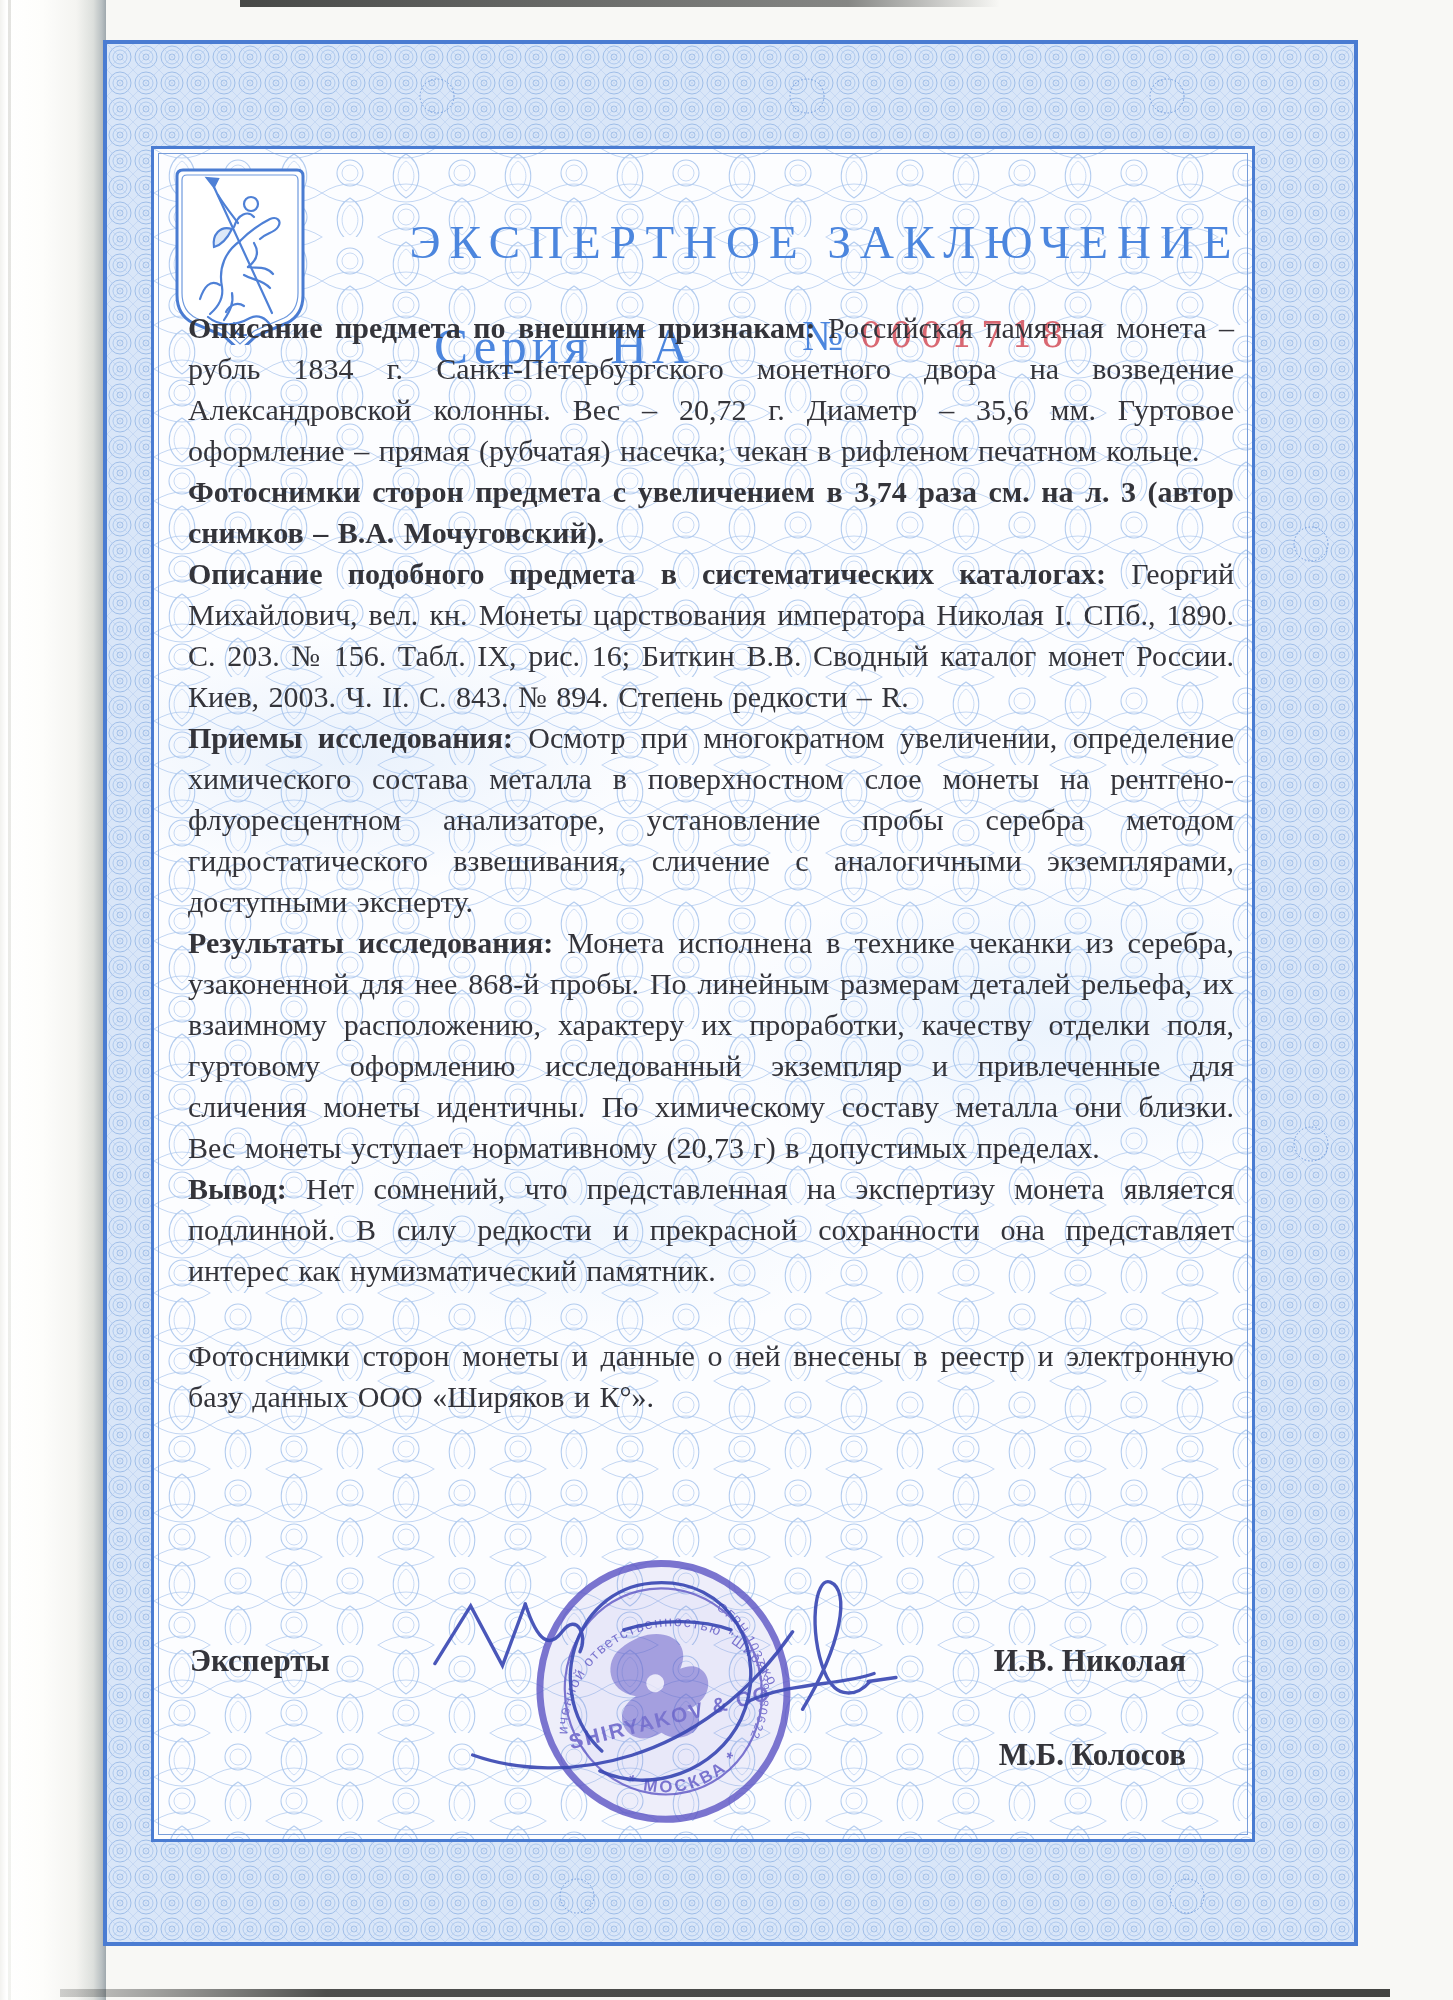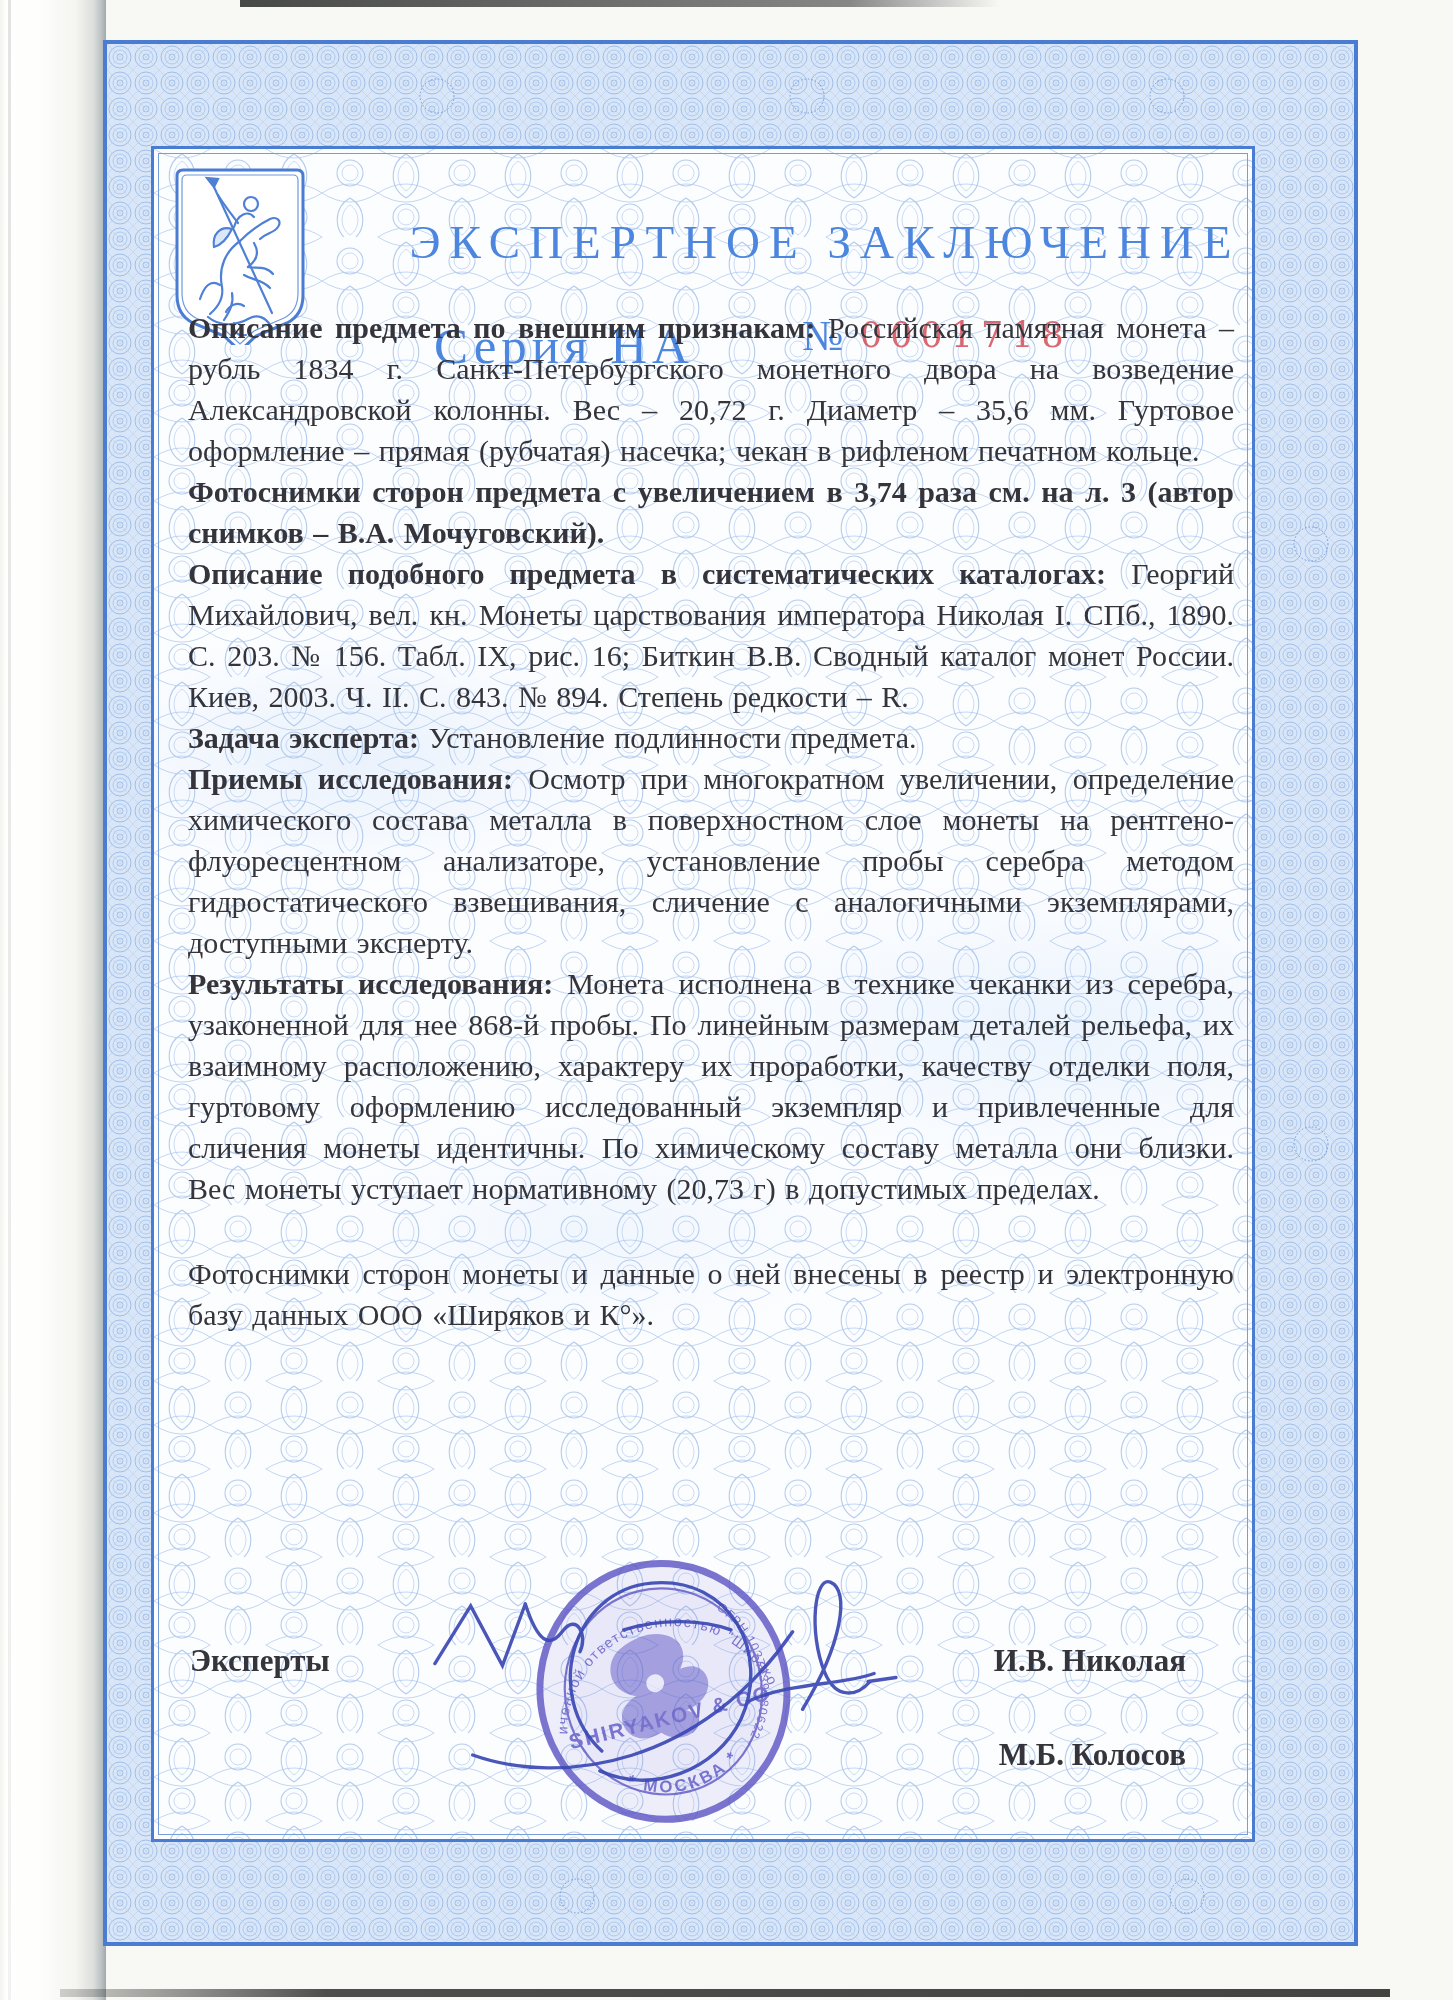--- a/index.html
+++ b/index.html
@@ -140,23 +140,23 @@
 
       <div id="title">ЭКСПЕРТНОЕ ЗАКЛЮЧЕНИЕ</div>
       <div id="series">Серия НА</div>
       <div id="numsign">№</div>
       <div id="serial">0001718</div>
 
       <div id="bodytext">
           <p><span class="b">Описание предмета по внешним признакам: </span><span>Российская памятная монета – рубль 1834 г. Санкт-Петербургского монетного двора на возведение Александровской колонны. Вес – 20,72 г. Диаметр – 35,6 мм. Гуртовое оформление – прямая (рубчатая) насечка; чекан в рифленом печатном кольце.</span></p>
           <p><span class="b">Фотоснимки сторон предмета с увеличением в 3,74 раза см. на л. 3 (автор снимков – В.А. Мочуговский).</span></p>
           <p><span class="b">Описание подобного предмета в систематических каталогах: </span><span>Георгий Михайлович, вел. кн. Монеты царствования императора Николая I. СПб., 1890. С. 203. № 156. Табл. IX, рис. 16; Биткин В.В. Сводный каталог монет России. Киев, 2003. Ч. II. С. 843. № 894. Степень редкости – R.</span></p>
-          <p><span class="b">Задача эксперта: </span><span>Установление подлинности предмета.</span></p>
           <p><span class="b">Приемы исследования: </span><span>Осмотр при многократном увеличении, определение химического состава металла в поверхностном слое монеты на рентгено-флуоресцентном анализаторе, установление пробы серебра методом гидростатического взвешивания, сличение с аналогичными экземплярами, доступными эксперту.</span></p>
           <p><span class="b">Результаты исследования: </span><span>Монета исполнена в технике чеканки из серебра, узаконенной для нее 868-й пробы. По линейным размерам деталей рельефа, их взаимному расположению, характеру их проработки, качеству отделки поля, гуртовому оформлению исследованный экземпляр и привлеченные для сличения монеты идентичны. По химическому составу металла они близки. Вес монеты уступает нормативному (20,73 г) в допустимых пределах.</span></p>
+          <p><span class="b">Вывод: </span><span>Нет сомнений, что представленная на экспертизу монета является подлинной. В силу редкости и прекрасной сохранности она представляет интерес как нумизматический памятник.</span></p>
           <p class="gap"><span>Фотоснимки сторон монеты и данные о ней внесены в реестр и электронную базу данных ООО «Ширяков и К°».</span></p>
         </div>
 
       <div id="experts-label">Эксперты</div>
       <div id="expert-1" class="expert-name">И.В. Николая</div>
       <div id="expert-2" class="expert-name">М.Б. Колосов</div>
     </div>
 
     <svg id="stamp-layer" viewBox="0 0 1255 1906" xmlns="http://www.w3.org/2000/svg">
       <g transform="translate(560,1658) rotate(-14)" opacity="0.82">

